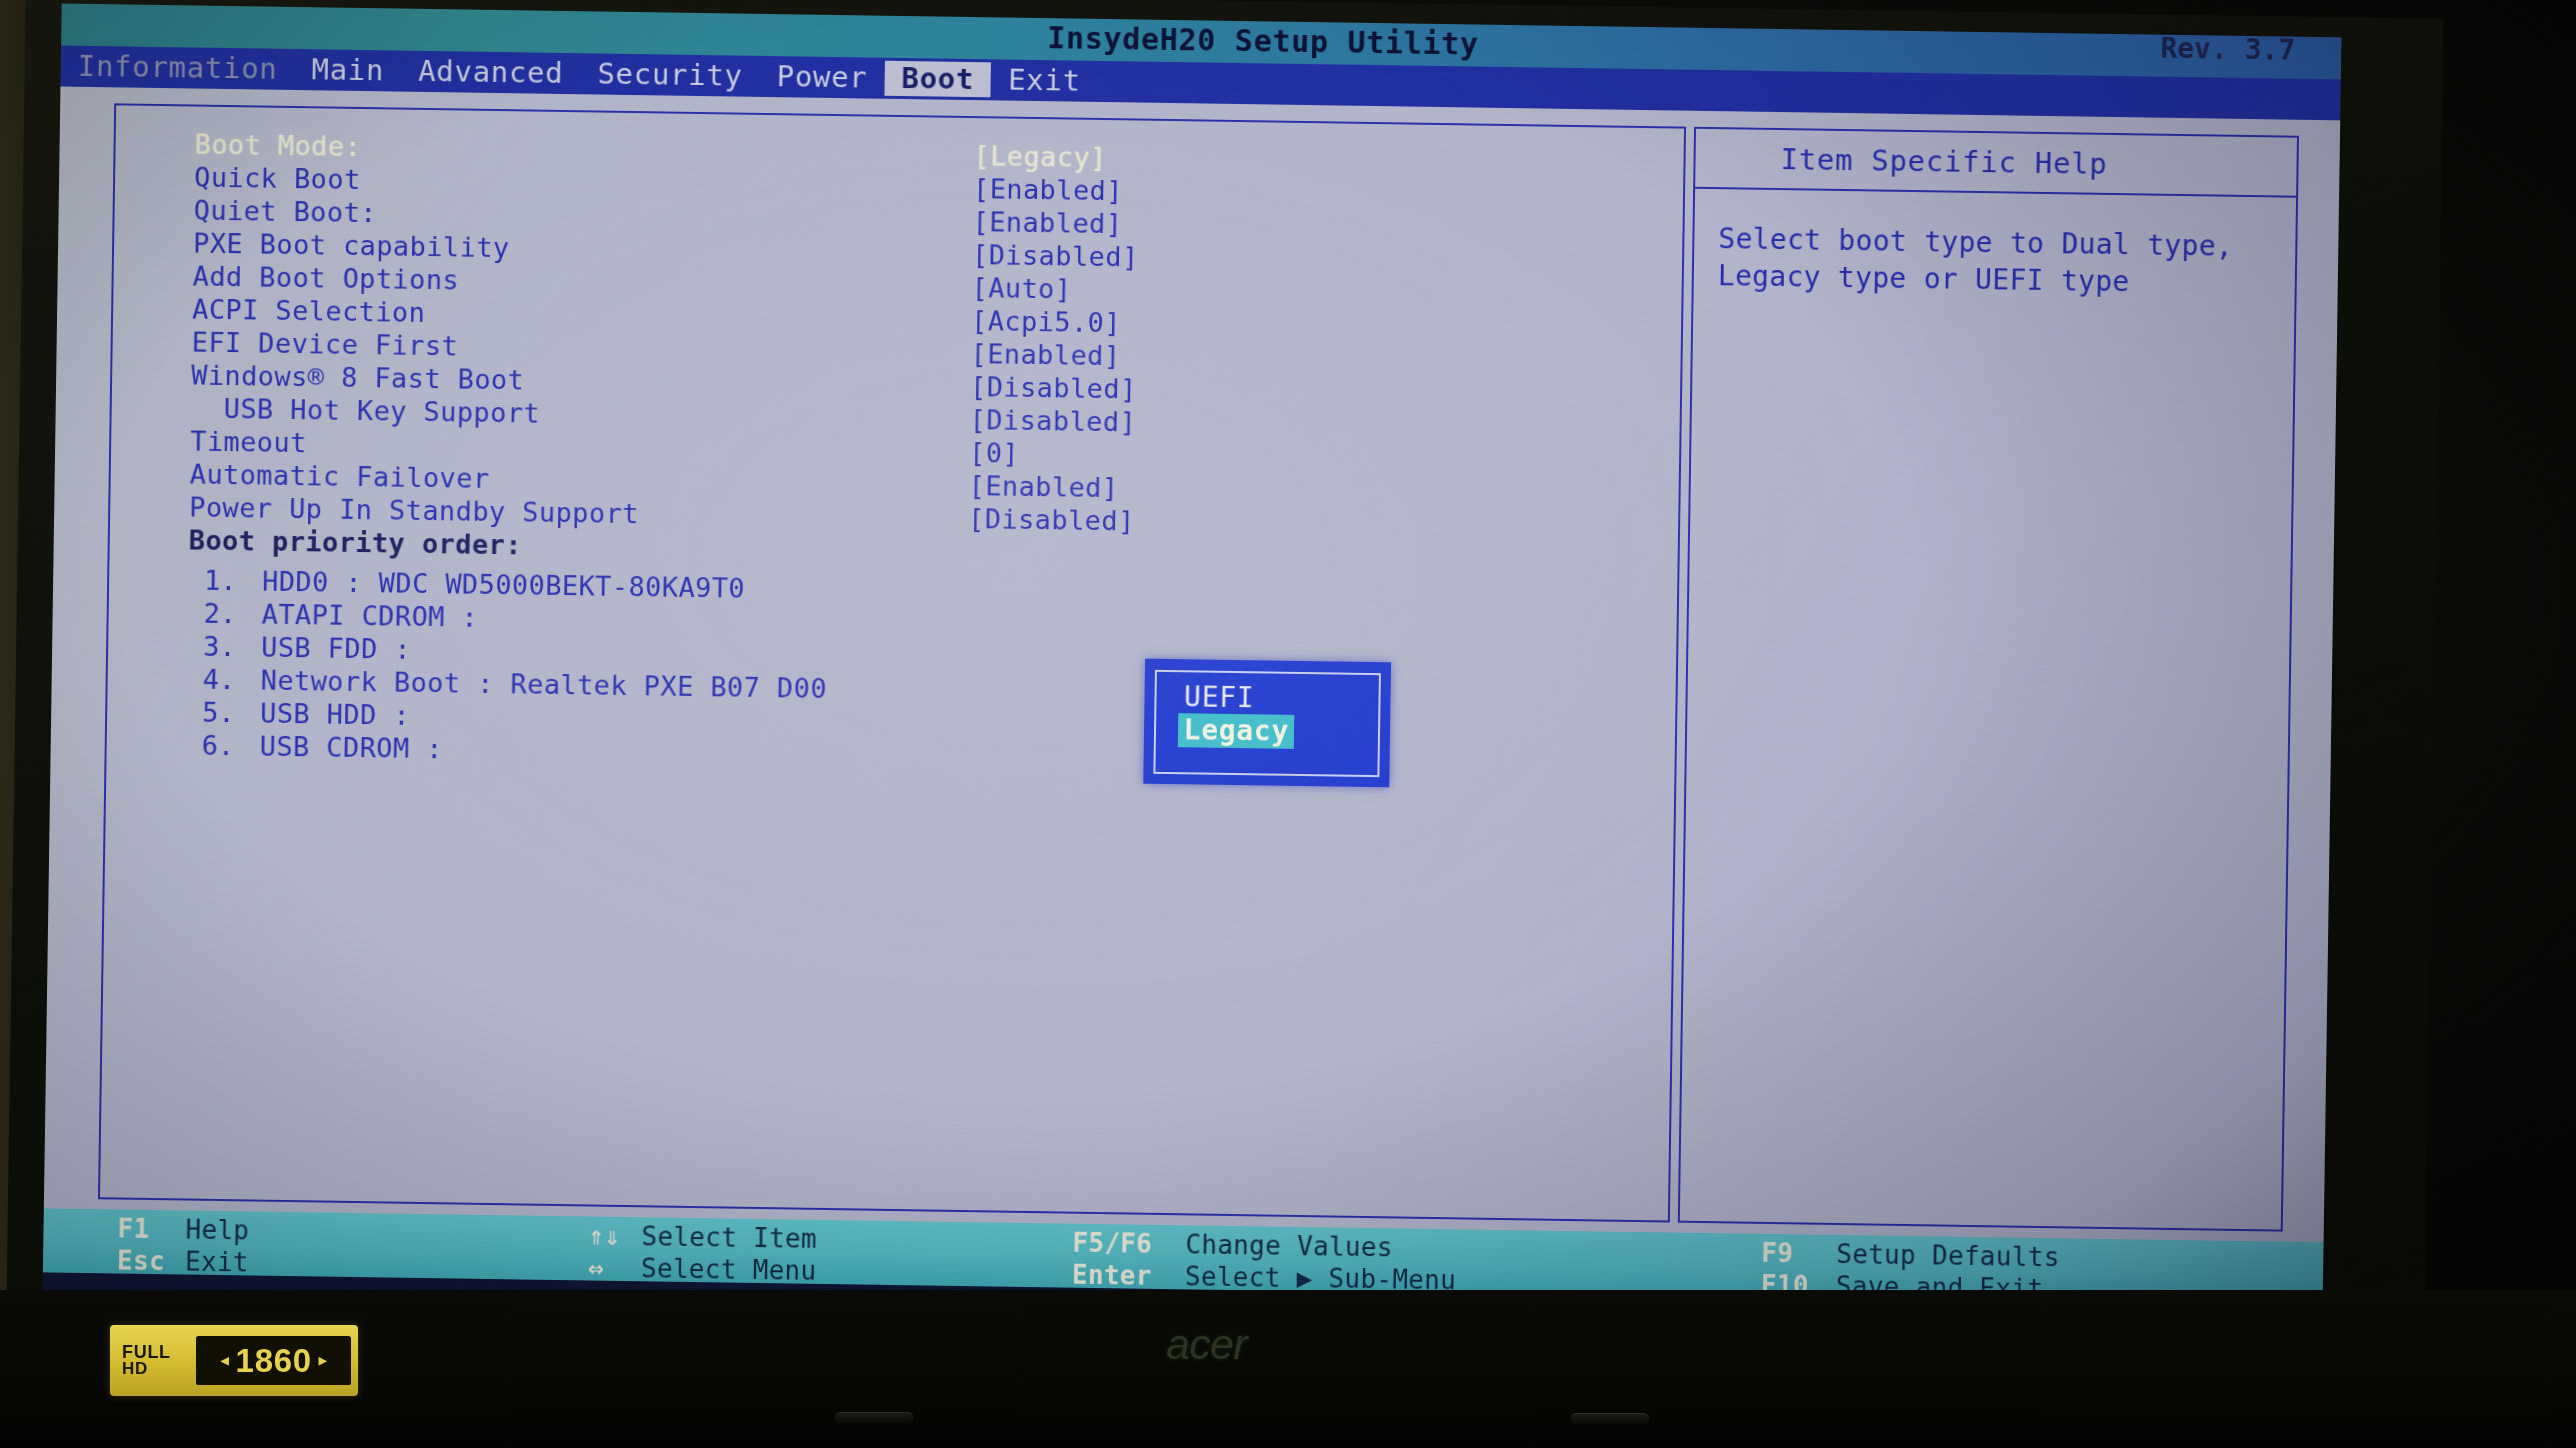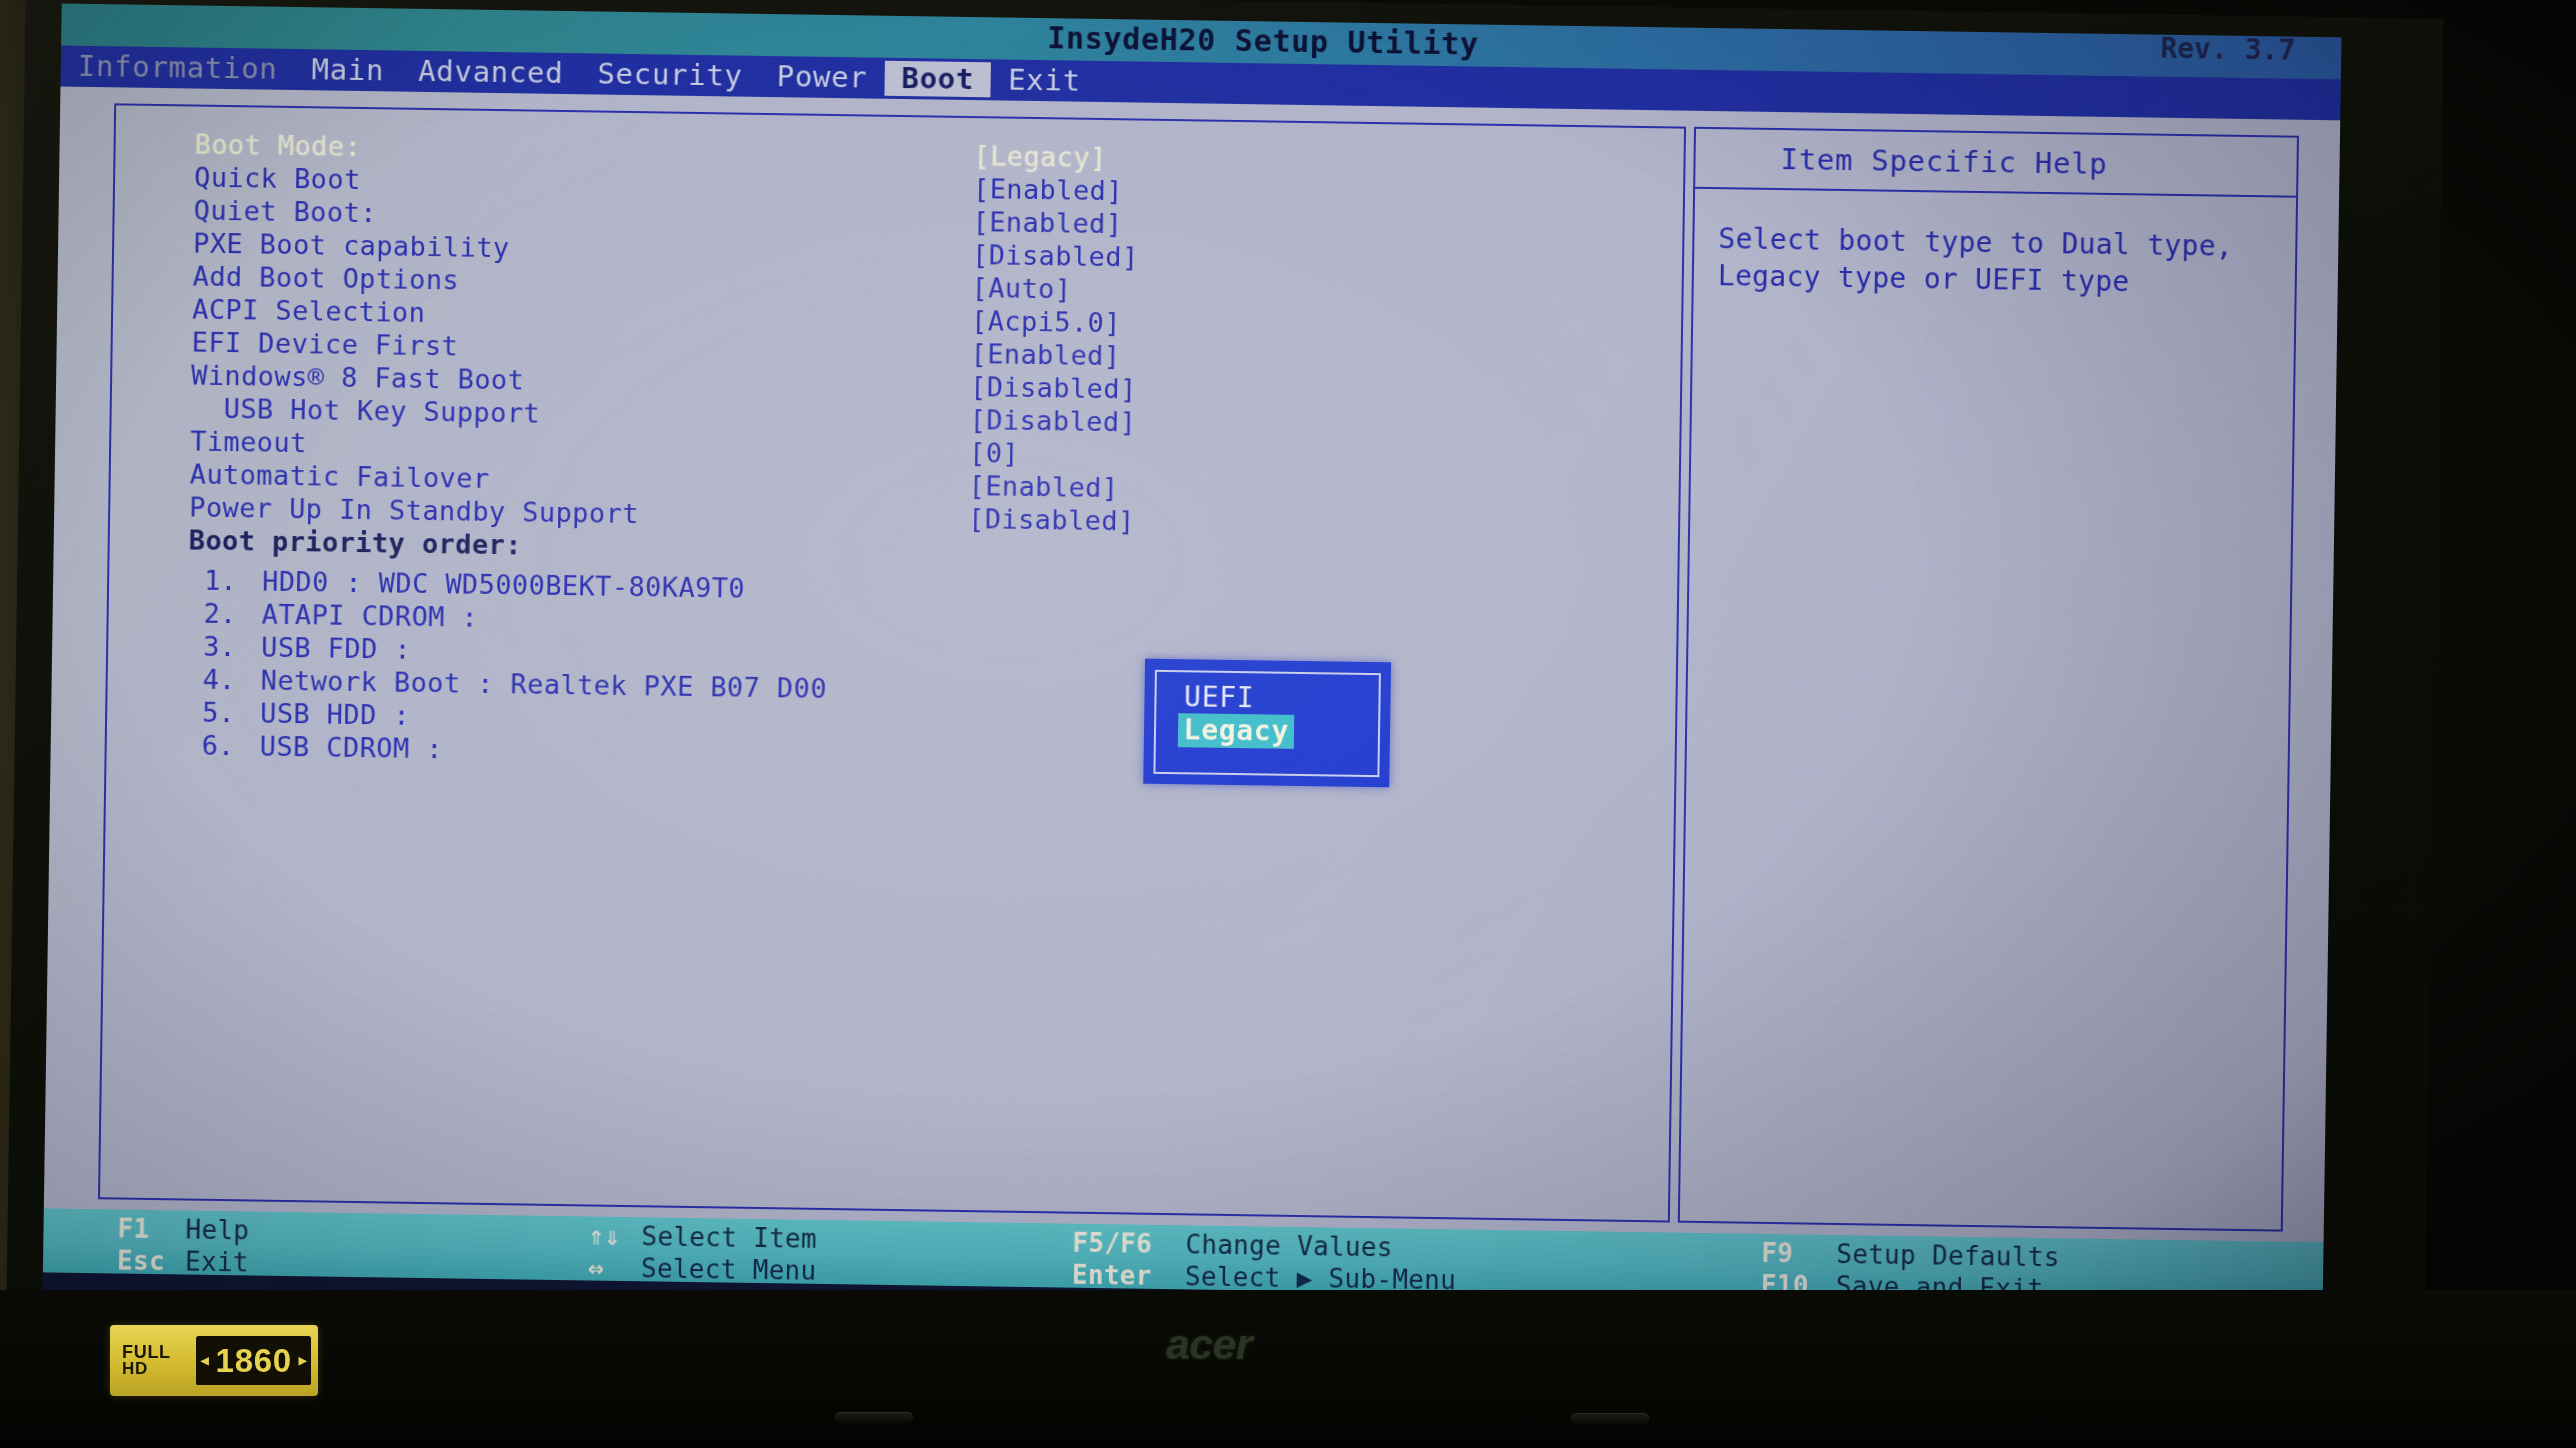--- a/index.html
+++ b/index.html
@@ -218,21 +218,21 @@
     position:absolute;top:0;font-size:26px;color:#10284a;letter-spacing:0.3px;
   }
 
   
   #bezel-bottom{
     position:absolute;left:0;bottom:0;width:2576px;height:158px;
     background:linear-gradient(180deg,#0a0b07 0%,#070803 60%,#030302 100%);
   }
   #sticker{
     position:absolute;left:110px;top:1325px;
-    width:208px;height:71px;
+    width:248px;height:71px;
     background:linear-gradient(180deg,#e8d453 0%,#d3bb2f 55%,#b9a222 100%);
     border-radius:4px;
     display:flex;align-items:center;
     box-shadow:0 0 8px rgba(180,160,40,.25);
   }
   #sticker .fullhd{
     width:74px;color:#1a1706;font-weight:bold;
     font-family:"Liberation Sans",sans-serif;
     line-height:0.95;padding-left:12px;
   }
@@ -245,21 +245,21 @@
     color:#e6d24f;
   }
   #sticker .numbox .tri{font-size:14.5px;line-height:1;}
   #sticker .numbox .n{
     font-size:33px;font-weight:bold;letter-spacing:0.7px;
     font-family:"Liberation Sans",sans-serif;
   }
   #acer{
     position:absolute;left:1166px;top:1320px;
     font-family:"Liberation Sans",sans-serif;
-    font-size:43px;font-style:italic;font-weight:bold;
+    font-size:43px;font-style:italic;font-weight:normal;
     color:#2d3824;letter-spacing:-0.7px;
     text-shadow:0 0 5.3px rgba(90,110,70,.25);
     opacity:.92;
   }
   .hinge{
     position:absolute;height:10.5px;border-radius:5.3px;
     background:linear-gradient(180deg,#1b1d16,#0a0b06);
     box-shadow:inset 0 0.7px 0 rgba(160,170,150,.18);
   }
   #hinge1{left:835px;top:1412px;width:78px;}

